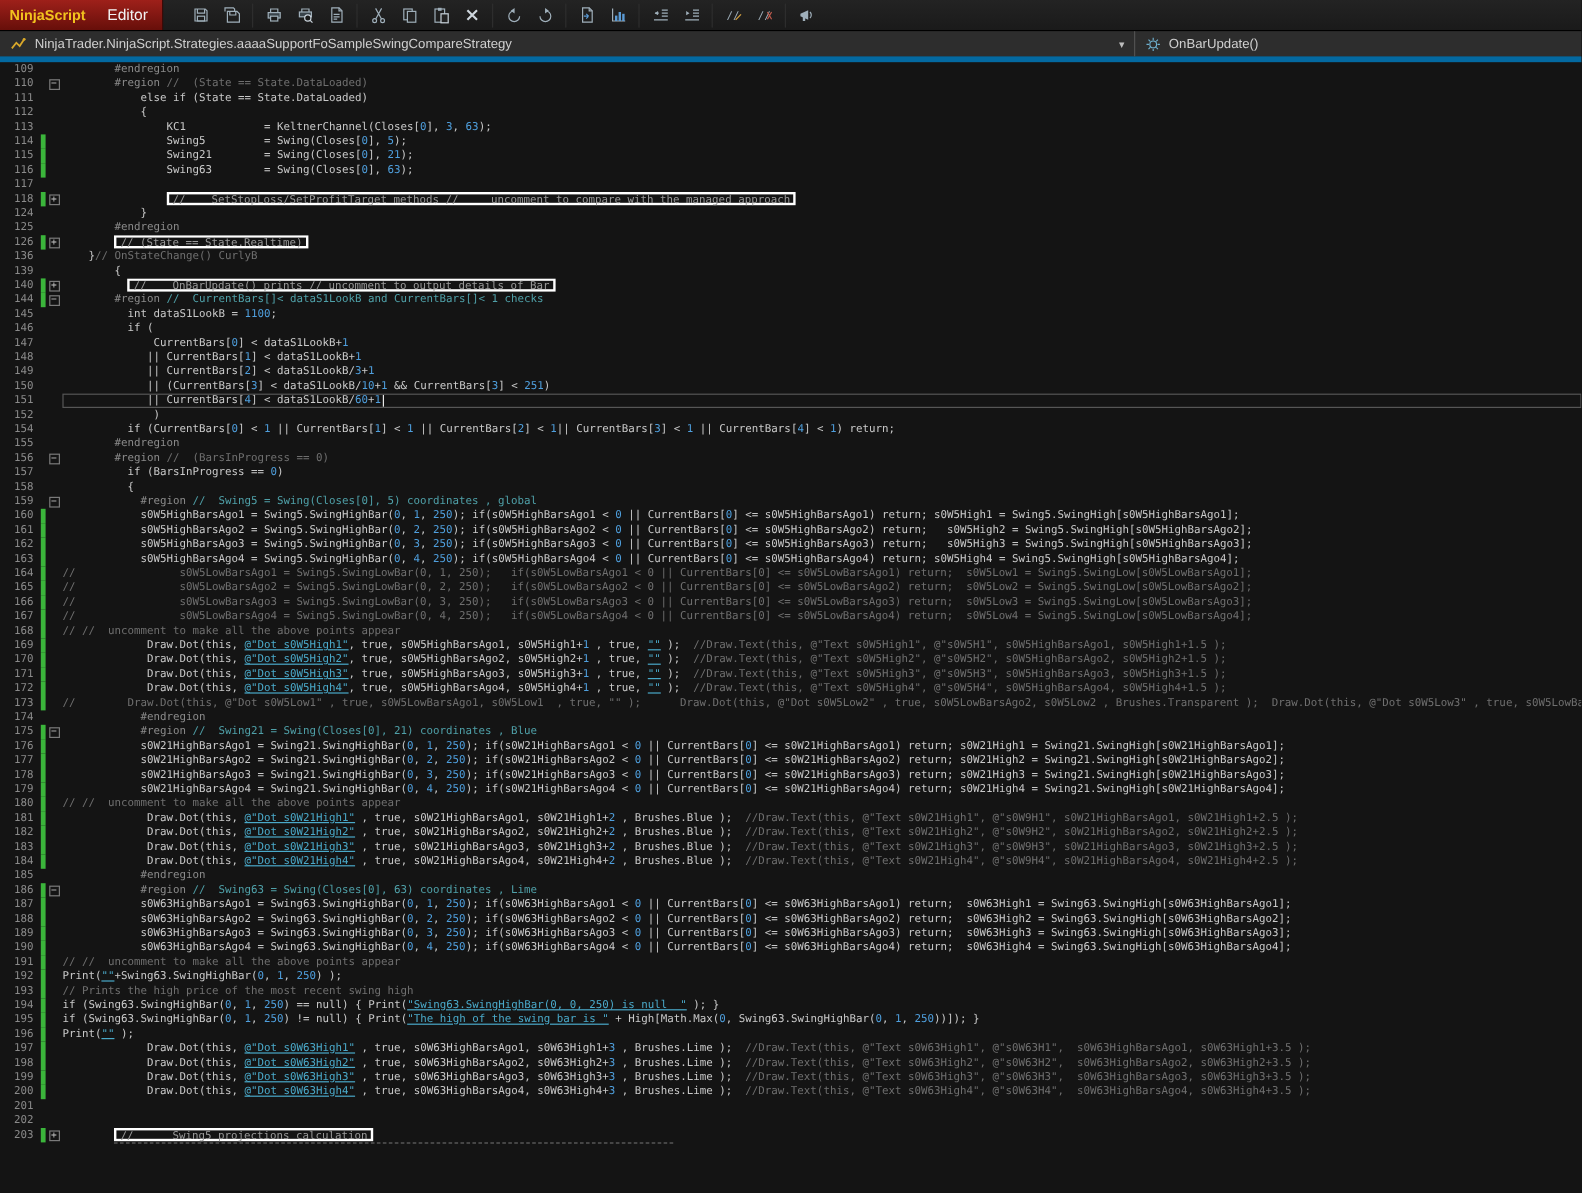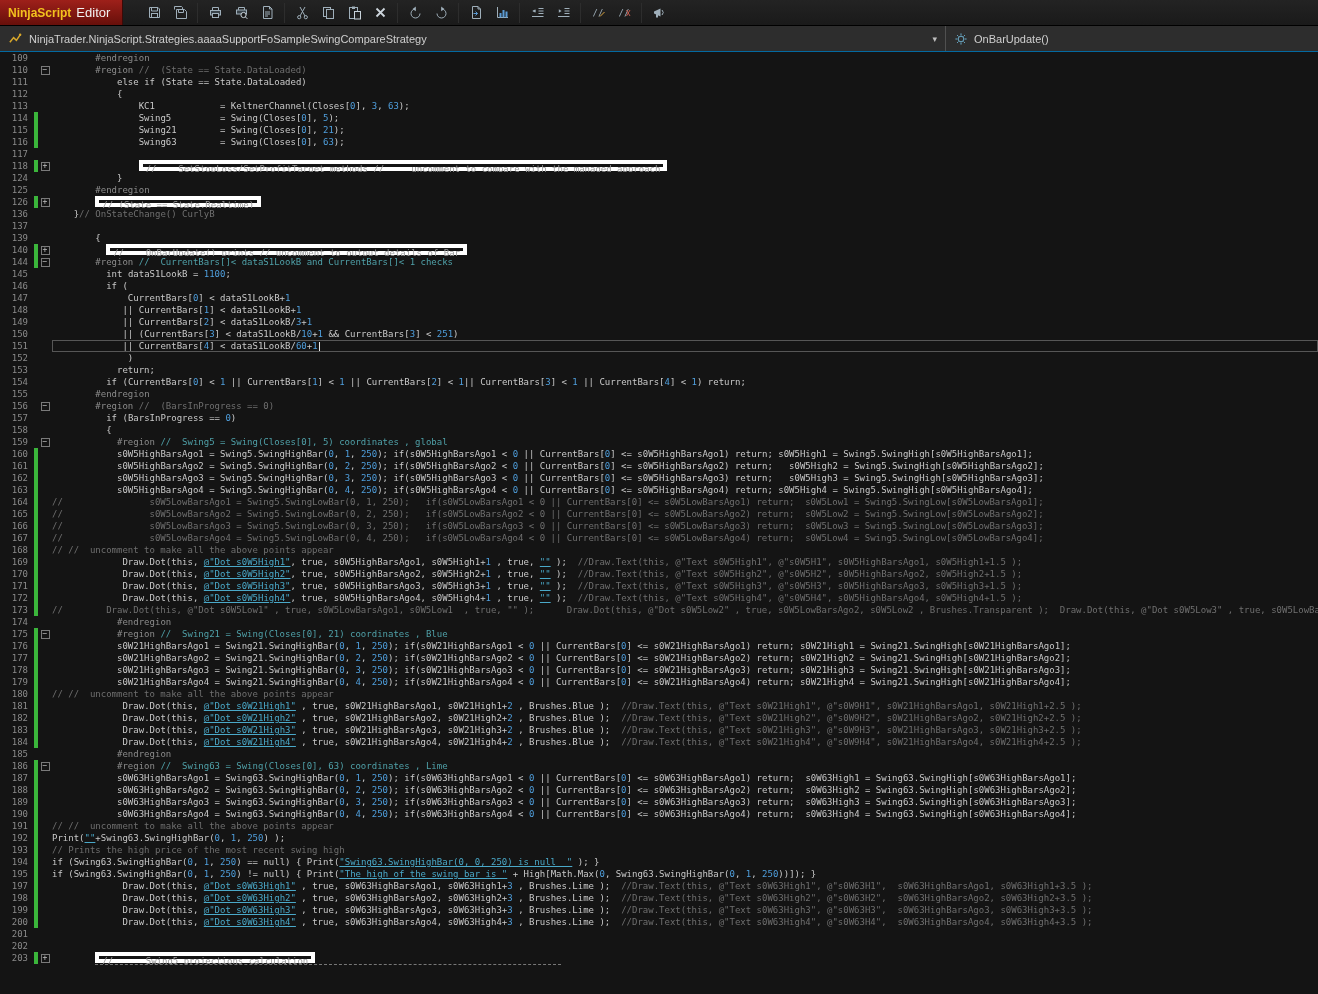--- a/index.html
+++ b/index.html
@@ -1,47 +1,47 @@
 <!DOCTYPE html>
 <html><head>
 <meta charset="utf-8">
 <style>
   * { box-sizing: border-box; margin: 0; padding: 0; }
   html,body { width:1318px; height:994px; overflow:hidden; background:#141414; }
   body { font-family:"Liberation Sans", sans-serif; }
 
   
   .titlebar { display:flex; height:26px; background:linear-gradient(180deg,#232323,#1a1a1a); border-bottom:1px solid #000; align-items:stretch; }
-  .app-badge { background:linear-gradient(180deg,#9e201a,#670f0a); display:flex; align-items:center; gap:5px; padding:0 12px 0 8px; border-right:1px solid #3a0a08; }
+  .app-badge { background:linear-gradient(180deg,#9e201a,#670f0a); display:flex; align-items:center; gap:18px; padding:0 12px 0 8px; border-right:1px solid #3a0a08; }
   .app-badge .t1 { color:#f2c21e; font-weight:700; font-size:12px; }
   .app-badge .t2 { color:#f2f2f2; font-weight:400; font-size:13px; }
   .toolbar { flex:1; display:flex; align-items:center; padding-left:14px; }
   .tb-group { display:flex; align-items:center; height:20px; padding:0 4px; border-right:1px solid #2d2d2d; }
   .tb-group:last-child { border-right:none; }
   .tb-btn { width:26px; height:20px; border:0; background:transparent; display:flex; align-items:center; justify-content:center; cursor:pointer; }
   .tb-btn .ic, .tb-btn svg { display:block; }
 
   
-  .navbar { height:26px; background:#2d2d2d; border-bottom:1px solid #0369a1; display:flex; align-items:stretch; font-size:11px; color:#cfcfcf; }
+  .navbar { height:26px; background:#2d2d2d; border-bottom:5px solid #0369a1; display:flex; align-items:stretch; font-size:11px; color:#cfcfcf; }
   .nav-left { width:946px; display:flex; align-items:center; gap:7px; padding:0 8px; border-right:1px solid #505050; cursor:pointer; }
   .nav-left .chev { margin-left:auto; font-size:9px; color:#bdbdbd; }
   .nav-right { flex:1; display:flex; align-items:center; gap:6px; padding:0 8px; cursor:pointer; }
   .nav-ic svg { display:block; }
 
   
   .editor { height:942px; overflow:hidden; background:#141414; font-family:"DejaVu Sans Mono", monospace; font-size:9px; line-height:12px; }
   .line { display:flex; height:12px; align-items:center; }
   .ln-num  { width:34px; flex:none; text-align:right; padding-right:6px; color:#8a8a8a; }
   .ln-chg  { width:4px; height:12px; flex:none; }
   .ln-chg.on { background:#3bb53b; }
   .ln-fold { width:14px; height:12px; flex:none; display:flex; align-items:center; justify-content:center; }
   .fold-box { width:9px; height:9px; border:1px solid #7a7a7a; background:#141414; color:#c0c0c0; font-size:8px; line-height:6px; text-align:center; cursor:pointer; }
   .ln-code { flex:1; height:12px; white-space:pre; overflow:hidden; color:#c9c9c9; }
   .line.current .ln-code { outline:1px solid #565656; outline-offset:-1px; }
-  .collapsed-box { display:inline-block; height:11px; line-height:10px; border:4px solid #ffffff; color:#9a9a9a; padding:0 3px; }
+  .collapsed-box { display:inline-block; height:11px; line-height:10px; border:2px solid #ffffff; color:#9a9a9a; padding:0 3px; }
   .caret { display:inline-block; width:1px; height:10px; background:#e8e8e8; vertical-align:middle; margin-left:1px; }
   .tk-p  { color:#c9c9c9; }
   .tk-d  { color:#8b8b8b; }
   .tk-c  { color:#6f6f6f; }
   .tk-rc { color:#4fa0a8; }
   .tk-n  { color:#4f9fdd; }
   .tk-s  { color:#4aa9c9; text-decoration:underline; }
   .partial-box { margin-left:95px; width:466px; height:5px; border-top:1px dashed #777; }
 </style>
 </head>
@@ -337,26 +337,20 @@
       </span>
       <span class="ln-code">        <span class="collapsed-box">// (State == State.Realtime)</span></span>
     </div>
     <div class="line">
       <span class="ln-num">136</span>
       <span class="ln-chg"></span>
       <span class="ln-fold"></span>
       <span class="ln-code">    <span class="tk-p">}</span><span class="tk-c">// OnStateChange() CurlyB</span></span>
     </div>
     <div class="line">
-      <span class="ln-num">137</span>
-      <span class="ln-chg"></span>
-      <span class="ln-fold"></span>
-      <span class="ln-code"></span>
-    </div>
-    <div class="line">
       <span class="ln-num">139</span>
       <span class="ln-chg"></span>
       <span class="ln-fold"></span>
       <span class="ln-code">        <span class="tk-p">{</span></span>
     </div>
     <div class="line">
       <span class="ln-num">140</span>
       <span class="ln-chg on"></span>
       <span class="ln-fold">
         <span class="fold-box">+</span>
@@ -413,26 +407,20 @@
       <span class="ln-fold"></span>
       <span class="ln-code">             <span class="tk-p">||</span><span class="tk-p"> </span><span class="tk-p">CurrentBars</span><span class="tk-p">[</span><span class="tk-n">4</span><span class="tk-p">]</span><span class="tk-p"> </span><span class="tk-p">&lt;</span><span class="tk-p"> </span><span class="tk-p">dataS1LookB</span><span class="tk-p">/</span><span class="tk-n">60</span><span class="tk-p">+</span><span class="tk-n">1</span><span class="caret"></span></span>
     </div>
     <div class="line">
       <span class="ln-num">152</span>
       <span class="ln-chg"></span>
       <span class="ln-fold"></span>
       <span class="ln-code">              <span class="tk-p">)</span></span>
     </div>
     <div class="line">
-      <span class="ln-num">153</span>
-      <span class="ln-chg"></span>
-      <span class="ln-fold"></span>
-      <span class="ln-code">            <span class="tk-p">return</span><span class="tk-p">;</span></span>
-    </div>
-    <div class="line">
       <span class="ln-num">154</span>
       <span class="ln-chg"></span>
       <span class="ln-fold"></span>
       <span class="ln-code">          <span class="tk-p">if</span><span class="tk-p"> </span><span class="tk-p">(</span><span class="tk-p">CurrentBars</span><span class="tk-p">[</span><span class="tk-n">0</span><span class="tk-p">]</span><span class="tk-p"> </span><span class="tk-p">&lt;</span><span class="tk-p"> </span><span class="tk-n">1</span><span class="tk-p"> </span><span class="tk-p">||</span><span class="tk-p"> </span><span class="tk-p">CurrentBars</span><span class="tk-p">[</span><span class="tk-n">1</span><span class="tk-p">]</span><span class="tk-p"> </span><span class="tk-p">&lt;</span><span class="tk-p"> </span><span class="tk-n">1</span><span class="tk-p"> </span><span class="tk-p">||</span><span class="tk-p"> </span><span class="tk-p">CurrentBars</span><span class="tk-p">[</span><span class="tk-n">2</span><span class="tk-p">]</span><span class="tk-p"> </span><span class="tk-p">&lt;</span><span class="tk-p"> </span><span class="tk-n">1</span><span class="tk-p">||</span><span class="tk-p"> </span><span class="tk-p">CurrentBars</span><span class="tk-p">[</span><span class="tk-n">3</span><span class="tk-p">]</span><span class="tk-p"> </span><span class="tk-p">&lt;</span><span class="tk-p"> </span><span class="tk-n">1</span><span class="tk-p"> </span><span class="tk-p">||</span><span class="tk-p"> </span><span class="tk-p">CurrentBars</span><span class="tk-p">[</span><span class="tk-n">4</span><span class="tk-p">]</span><span class="tk-p"> </span><span class="tk-p">&lt;</span><span class="tk-p"> </span><span class="tk-n">1</span><span class="tk-p">)</span><span class="tk-p"> </span><span class="tk-p">return</span><span class="tk-p">;</span></span>
     </div>
     <div class="line">
       <span class="ln-num">155</span>
       <span class="ln-chg"></span>
       <span class="ln-fold"></span>
       <span class="ln-code">        <span class="tk-d">#endregion</span></span>
@@ -677,20 +665,26 @@
       <span class="ln-num">194</span>
       <span class="ln-chg on"></span>
       <span class="ln-fold"></span>
       <span class="ln-code"><span class="tk-p">if</span><span class="tk-p"> </span><span class="tk-p">(</span><span class="tk-p">Swing63</span><span class="tk-p">.</span><span class="tk-p">SwingHighBar</span><span class="tk-p">(</span><span class="tk-n">0</span><span class="tk-p">,</span><span class="tk-p"> </span><span class="tk-n">1</span><span class="tk-p">,</span><span class="tk-p"> </span><span class="tk-n">250</span><span class="tk-p">)</span><span class="tk-p"> </span><span class="tk-p">==</span><span class="tk-p"> </span><span class="tk-p">null</span><span class="tk-p">)</span><span class="tk-p"> </span><span class="tk-p">{</span><span class="tk-p"> </span><span class="tk-p">Print</span><span class="tk-p">(</span><span class="tk-s">"Swing63.SwingHighBar(0, 0, 250) is null  "</span><span class="tk-p"> </span><span class="tk-p">);</span><span class="tk-p"> </span><span class="tk-p">}</span></span>
     </div>
     <div class="line">
       <span class="ln-num">195</span>
       <span class="ln-chg on"></span>
       <span class="ln-fold"></span>
       <span class="ln-code"><span class="tk-p">if</span><span class="tk-p"> </span><span class="tk-p">(</span><span class="tk-p">Swing63</span><span class="tk-p">.</span><span class="tk-p">SwingHighBar</span><span class="tk-p">(</span><span class="tk-n">0</span><span class="tk-p">,</span><span class="tk-p"> </span><span class="tk-n">1</span><span class="tk-p">,</span><span class="tk-p"> </span><span class="tk-n">250</span><span class="tk-p">)</span><span class="tk-p"> </span><span class="tk-p">!=</span><span class="tk-p"> </span><span class="tk-p">null</span><span class="tk-p">)</span><span class="tk-p"> </span><span class="tk-p">{</span><span class="tk-p"> </span><span class="tk-p">Print</span><span class="tk-p">(</span><span class="tk-s">"The high of the swing bar is "</span><span class="tk-p"> </span><span class="tk-p">+</span><span class="tk-p"> </span><span class="tk-p">High</span><span class="tk-p">[</span><span class="tk-p">Math</span><span class="tk-p">.</span><span class="tk-p">Max</span><span class="tk-p">(</span><span class="tk-n">0</span><span class="tk-p">,</span><span class="tk-p"> </span><span class="tk-p">Swing63</span><span class="tk-p">.</span><span class="tk-p">SwingHighBar</span><span class="tk-p">(</span><span class="tk-n">0</span><span class="tk-p">,</span><span class="tk-p"> </span><span class="tk-n">1</span><span class="tk-p">,</span><span class="tk-p"> </span><span class="tk-n">250</span><span class="tk-p">))]);</span><span class="tk-p"> </span><span class="tk-p">}</span></span>
+    </div>
+    <div class="line">
+      <span class="ln-num">196</span>
+      <span class="ln-chg on"></span>
+      <span class="ln-fold"></span>
+      <span class="ln-code"><span class="tk-p">Print</span><span class="tk-p">(</span><span class="tk-s">""</span><span class="tk-p"> </span><span class="tk-p">);</span></span>
     </div>
     <div class="line">
       <span class="ln-num">197</span>
       <span class="ln-chg on"></span>
       <span class="ln-fold"></span>
       <span class="ln-code">             <span class="tk-p">Draw</span><span class="tk-p">.</span><span class="tk-p">Dot</span><span class="tk-p">(</span><span class="tk-p">this</span><span class="tk-p">,</span><span class="tk-p"> </span><span class="tk-s">@"Dot s0W63High1"</span><span class="tk-p"> </span><span class="tk-p">,</span><span class="tk-p"> </span><span class="tk-p">true</span><span class="tk-p">,</span><span class="tk-p"> </span><span class="tk-p">s0W63HighBarsAgo1</span><span class="tk-p">,</span><span class="tk-p"> </span><span class="tk-p">s0W63High1</span><span class="tk-p">+</span><span class="tk-n">3</span><span class="tk-p"> </span><span class="tk-p">,</span><span class="tk-p"> </span><span class="tk-p">Brushes</span><span class="tk-p">.</span><span class="tk-p">Lime</span><span class="tk-p"> </span><span class="tk-p">);</span><span class="tk-p">  </span><span class="tk-c">//Draw.Text(this, @"Text s0W63High1", @"s0W63H1",  s0W63HighBarsAgo1, s0W63High1+3.5 );</span></span>
     </div>
     <div class="line">
       <span class="ln-num">198</span>
       <span class="ln-chg on"></span>

